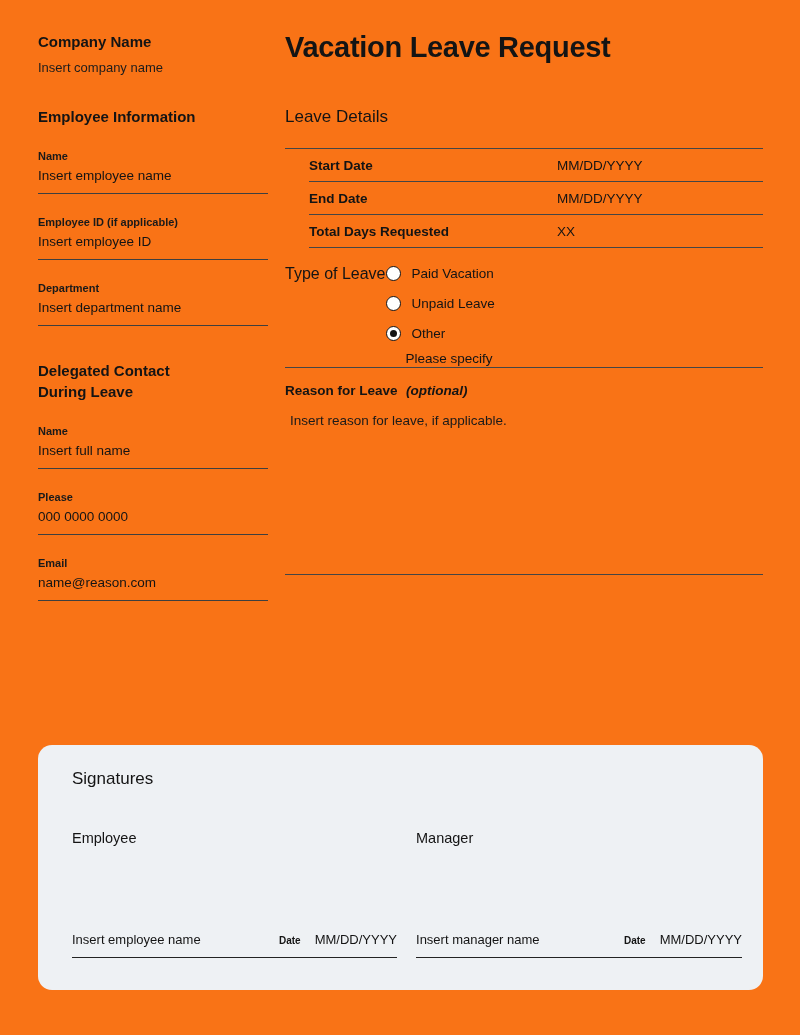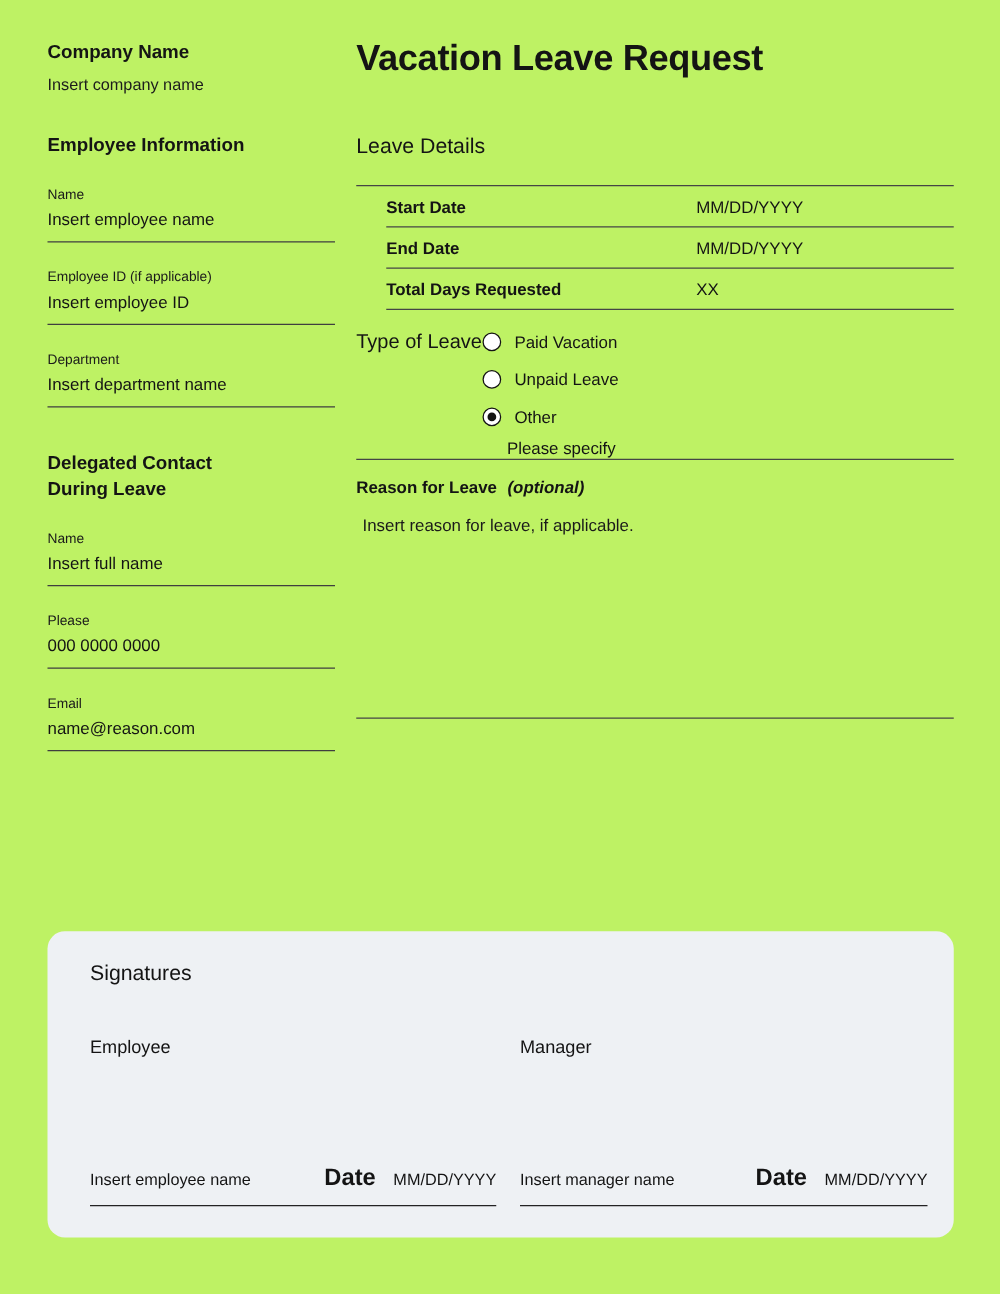--- a/index.html
+++ b/index.html
@@ -3,40 +3,40 @@
 <meta charset="utf-8">
 <style>
   * { margin:0; padding:0; box-sizing:border-box; }
   html,body { background:#ffffff; }
   body {
     width:800px; height:1035px; position:relative;
     font-family:"Liberation Sans", sans-serif;
     color:#141414;
     -webkit-font-smoothing:antialiased;
   }
-  .page { position:absolute; inset:0; background:#bef264; }
+  .page { position:absolute; inset:0; background:#f97316; }
 
   
   .company-block { position:absolute; left:38px; top:33px; }
   .company-name { font-size:15px; font-weight:700; line-height:18px; }
   .company-sub  { font-size:13px; font-weight:400; line-height:16px; margin-top:9px; color:#1c1c1c; }
   .doc-title {
     position:absolute; left:285px; top:30px;
     font-size:29px; font-weight:700; letter-spacing:-0.3px; line-height:34px;
   }
 
   
   .left-col { position:absolute; left:38px; width:230px; }
   .sec-employee { top:106px; }
   .sec-delegated { top:360px; }
   .col-heading { font-size:15px; font-weight:700; line-height:21px; }
   .fields { margin-top:23px; }
   .field { border-bottom:1px solid #3f3f3f; padding-bottom:9px; margin-top:9px; }
   .field:first-child { margin-top:0; }
-  .field .f-label { font-size:11px; font-weight:400; line-height:13px; color:#1a1a1a;margin-top:22px; }
+  .field .f-label { font-size:11px; font-weight:700; line-height:13px; color:#1a1a1a;margin-top:22px; }
   .field .f-value { font-size:13.5px; font-weight:400; line-height:17px; margin-top:4px; color:#141414; }
 
   
   .right-col { position:absolute; left:285px; top:106px; width:478px; }
   .ld-heading { font-size:17px; font-weight:400; line-height:22px; margin-bottom:20px; }
   .ld-table { border-top:1px solid #454545; }
   .ld-row {
     display:flex; align-items:center; height:33px;
     border-bottom:1px solid #454545;
     margin-left:24px;
@@ -77,21 +77,21 @@
   .sig-cols { display:flex; margin-top:40px; }
   .sig-col { width:331px; }
   .sig-col + .sig-col { margin-left:19px; width:332px; }
   .sig-role { font-size:14.5px; font-weight:400; }
   .sig-line {
     display:flex; align-items:baseline;
     border-bottom:1px solid #232323;
     margin-top:86px; padding-bottom:10px;
   }
   .sig-name { flex:1; font-size:13px; }
-  .sig-date-label { font-size:19px; font-weight:700; margin-right:14px; flex:none; }
+  .sig-date-label { font-size:10px; font-weight:700; margin-right:14px; flex:none; }
   .sig-date-value { font-size:13px; flex:none; }
 </style>
 </head>
 <body>
 
 <div class="page">
 
   <div class="company-block">
     <div class="company-name">Company Name</div>
     <div class="company-sub">Insert company name</div>

